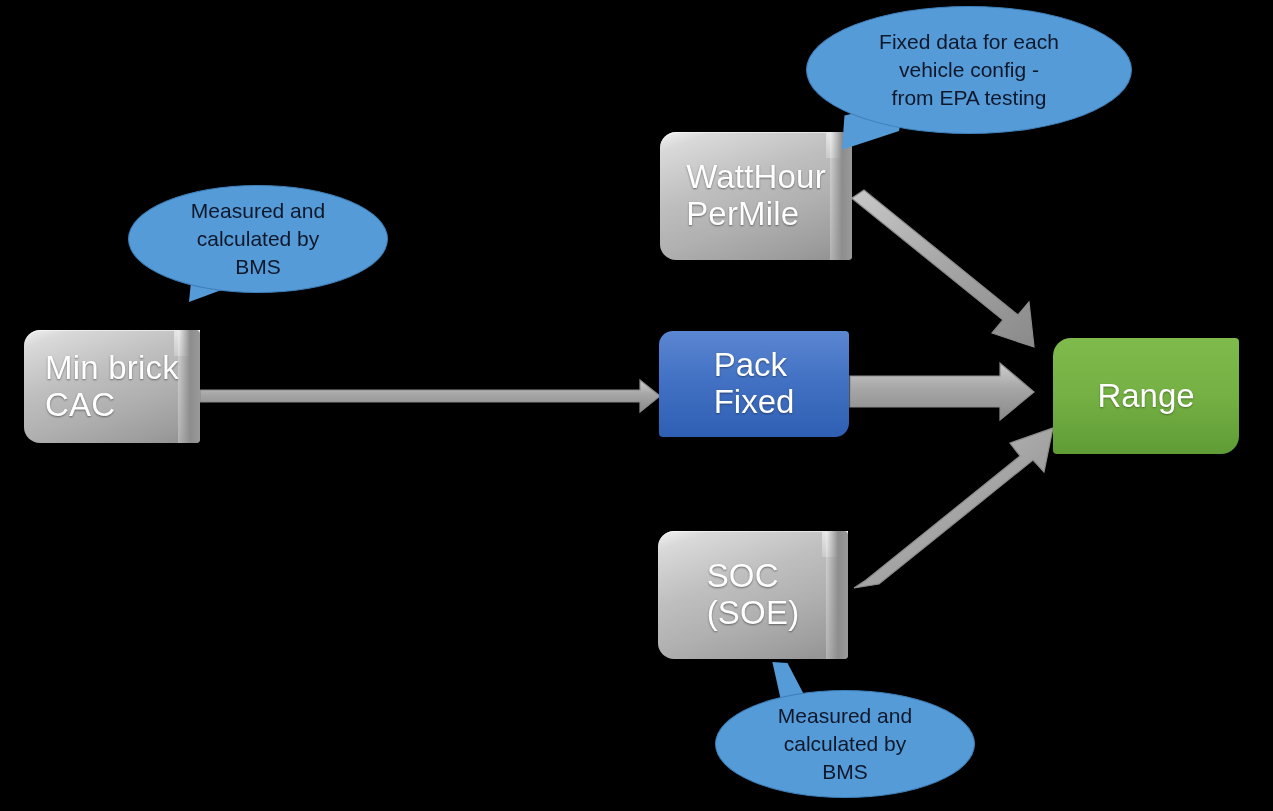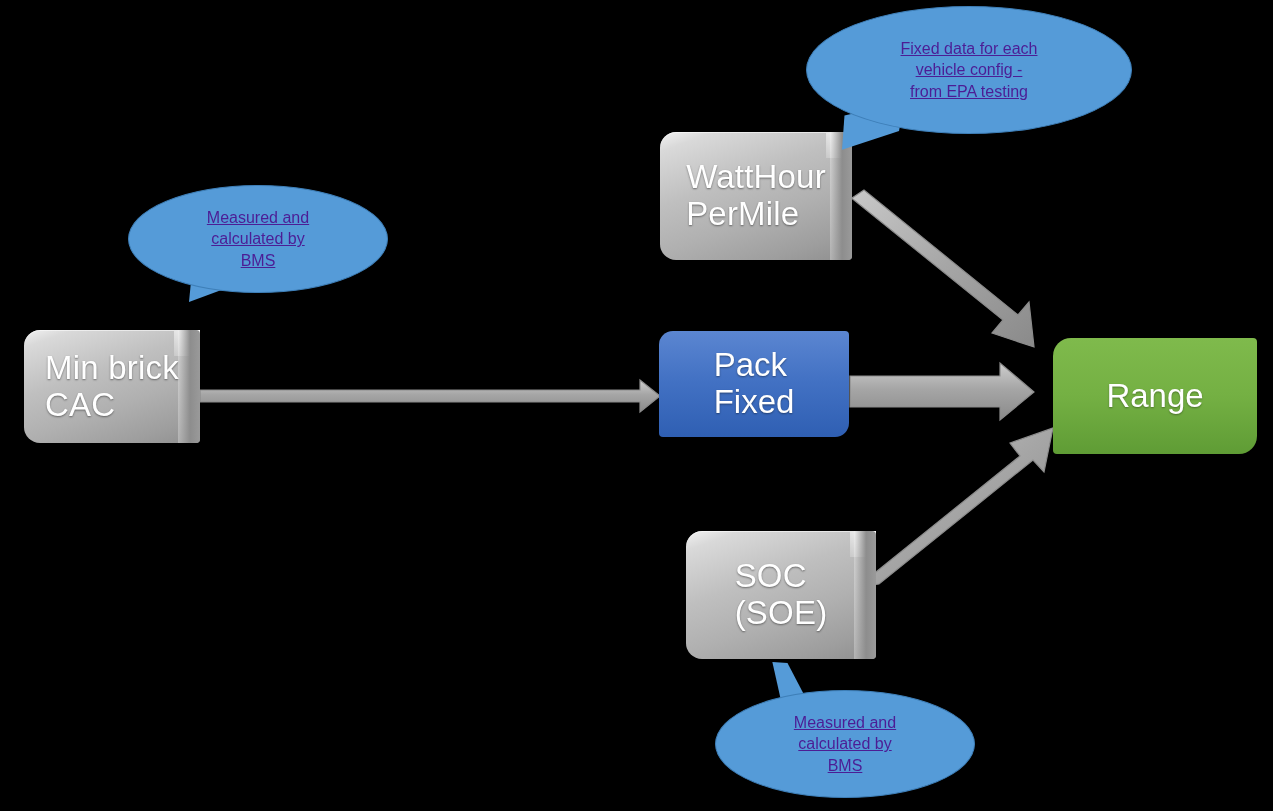--- a/index.html
+++ b/index.html
@@ -84,27 +84,26 @@
   .callout .bubble {
     position: absolute;
     inset: 0;
     background: #559bd8;
     border: 1.5px solid #3e7fb8;
     border-radius: 50%;
     display: flex;
     align-items: center;
     justify-content: center;
     text-align: center;
-    color: #4c1d95;
-    font-size: 16px;
+    color: #0f172a;
+    font-size: 21px;
     line-height: 1.32;
     white-space: pre-line;
     box-sizing: border-box;
     padding: 0 26px;
-    text-decoration: underline;
   }
   .tail {
     position: absolute;
     background: #559bd8;
     border: 1.5px solid #3e7fb8;
   }
 
   svg.wires {
     position: absolute;
     left: 0; top: 0;
@@ -157,26 +156,26 @@
   <div class="node node-gray" style="left:660px; top:132px; width:192px; height:128px;">
     <span>WattHour
 PerMile</span>
   </div>
 
   <div class="node node-blue" style="left:659px; top:331px; width:190px; height:106px;">
     <span>Pack
 Fixed</span>
   </div>
 
-  <div class="node node-gray" style="left:658px; top:531px; width:190px; height:128px;margin-left:28px;">
+  <div class="node node-gray" style="left:658px; top:531px; width:190px; height:128px;">
     <span>SOC
 (SOE)</span>
   </div>
 
-  <div class="node node-green" style="left:1053px; top:338px; width:204px; height:116px;">
+  <div class="node node-green" style="left:1053px; top:338px; width:186px; height:116px;">
     <span>Range</span>
   </div>
 
   <div class="callout" style="left:128px; top:185px; width:260px; height:108px;">
     <div class="tail" style="left:61px; top:80px; width:40px; height:42px;
                 clip-path: polygon(0 88%, 6% 30%, 100% 0, 86% 58%);
                 border:none; background:#559bd8;"></div>
     <div class="bubble">
       <span>Measured and
 calculated by

